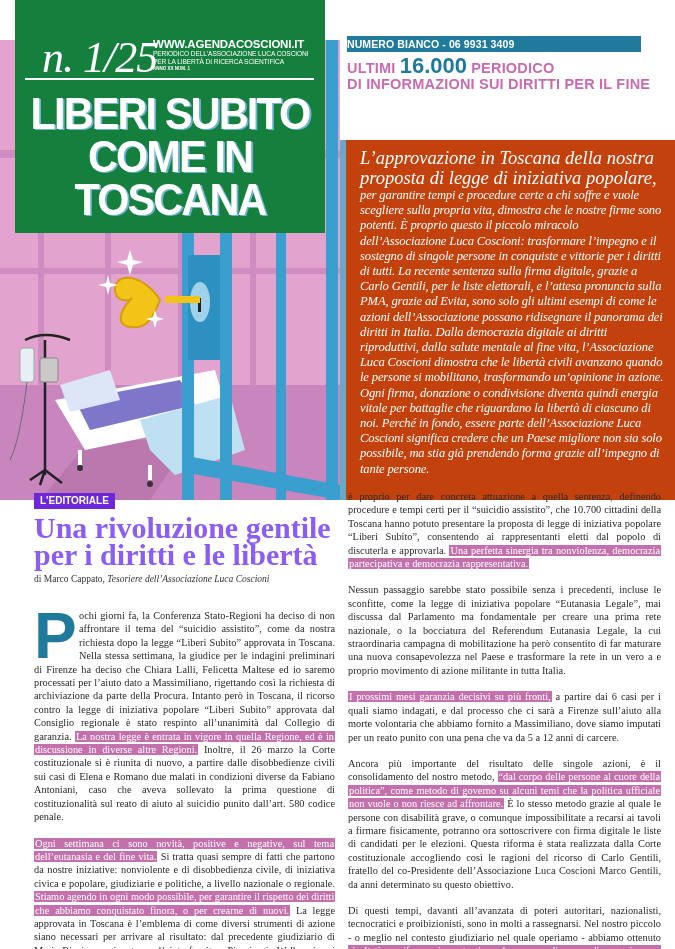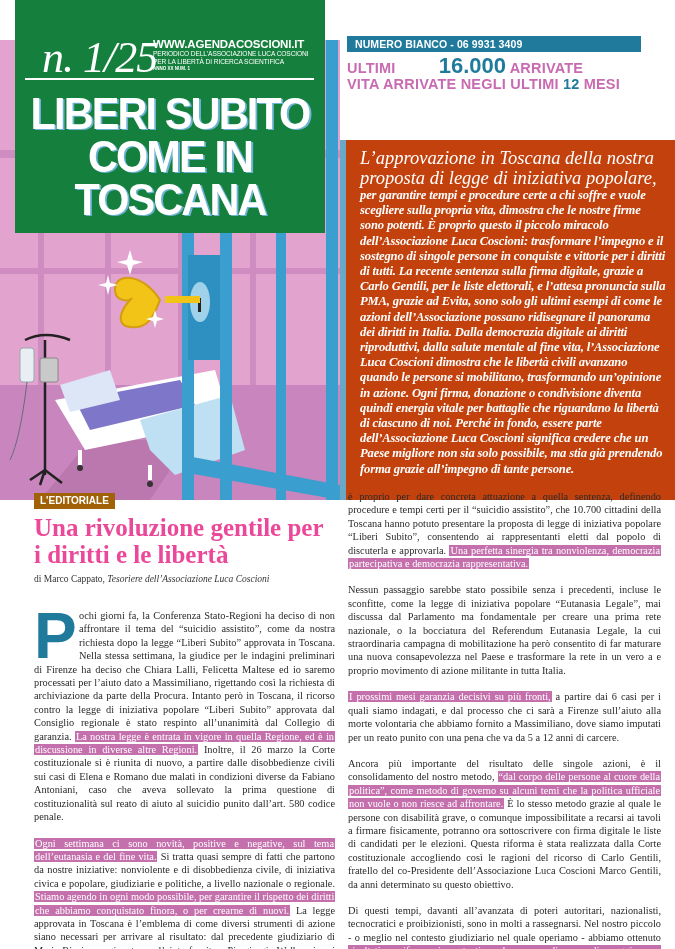--- a/index.html
+++ b/index.html
@@ -14,33 +14,33 @@
   .masthead { position: absolute; left: 15px; top: 0; width: 310px; height: 233px; background: #15803d; }
   .issue { position: absolute; left: 27px; top: 32px; font-family: "Liberation Serif", serif; font-style: italic; font-size: 44px; color: #fff; letter-spacing: -1px; }
   .site-info { position: absolute; left: 138px; top: 38px; color: #fff; font-family: Liberation Sans, sans-serif; }
   .site-url { font-weight: bold; font-size: 11.5px; letter-spacing: -0.2px; }
   .site-line { font-size: 6.6px; line-height: 7.5px; letter-spacing: -0.1px; }
   .site-annum { font-size: 4.5px; font-weight: bold; margin-top: 1px; }
   .mast-rule { position: absolute; left: 10px; top: 78px; width: 289px; height: 2px; background: #fff; }
   .headline { position: absolute; left: 0; top: 92px; width: 310px; text-align: center; color: #fff; font-family: "Liberation Sans", sans-serif; font-weight: bold; font-size: 45px; line-height: 43px; letter-spacing: -2px; transform: scaleX(0.92); transform-origin: center; text-shadow: 2px 1px 0 #6cb3d6; }
 
   
-  .hotline { position: absolute; left: 347px; top: 36px; width: 294px; height: 16px; background: #1f7a9c; color: #fff; font-family: "Liberation Sans", sans-serif; font-weight: bold; font-size: 10.5px; line-height: 16px; padding-left: 8px; letter-spacing: 0.1px; }
+  .hotline { position: absolute; left: 347px; top: 36px; width: 294px; height: 16px; background: #1f7a9c; color: #fff; font-family: "Liberation Sans", sans-serif; font-weight: bold; font-size: 10.5px; line-height: 16px; letter-spacing: 0.1px; }
   .stat { position: absolute; left: 347px; top: 58px; width: 320px; font-family: "Liberation Sans", sans-serif; font-weight: bold; color: #c86bb0; font-size: 14.5px; line-height: 16px; letter-spacing: 0.2px; }
-  .stat .big { font-size: 22px; color: #1f7a9c; letter-spacing: 0; margin-left: 39px; }
+  .stat .big { font-size: 22px; color: #1f7a9c; letter-spacing: 0; }
   .stat .num12 { color: #1f7a9c; }
 
   
   .intro { position: absolute; left: 340px; top: 140px; width: 335px; height: 360px; background: #c2410c; border-left: 6px solid #6aa8c8; padding: 8px 8px 0 14px; color: #fff; font-family: "Liberation Serif", serif; font-style: italic; }
   .intro-lead { font-size: 18.5px; line-height: 20px; }
-  .intro-body { font-size: 12.6px; line-height: 15.2px; letter-spacing: -0.15px; font-weight: bold; }
+  .intro-body { font-size: 12.6px; line-height: 15.2px; letter-spacing: -0.15px; }
 
   
-  .section-tag { position: absolute; left: 34px; top: 493px; height: 16px; padding: 0 6px; background: #a16207; color: #fff; font-family: "Liberation Sans", sans-serif; font-weight: bold; font-size: 10px; line-height: 16px; }
-  .ed-title { position: absolute; left: 34px; top: 514px; width: 300px; font-family: "Liberation Serif", serif; font-size: 25px; line-height: 27px; color: #ec4899; }
+  .section-tag { position: absolute; left: 34px; top: 493px; height: 16px; padding: 0 6px; background: #6d28d9; color: #fff; font-family: "Liberation Sans", sans-serif; font-weight: bold; font-size: 10px; line-height: 16px; }
+  .ed-title { position: absolute; left: 34px; top: 514px; width: 300px; font-family: "Liberation Serif", serif; font-size: 30px; line-height: 27px; color: #8b5cf6; }
   .byline { position: absolute; left: 34px; top: 574px; font-size: 9.5px; color: #333; }
   .byline .role { font-style: italic; }
 
   .col { position: absolute; font-family: "Liberation Serif", serif; font-size: 10.35px; line-height: 13.4px; color: #2a2a2a; text-align: justify; hyphens: auto; }
   .col-left { left: 34px; top: 609px; width: 301px; }
   .col-right { left: 348px; top: 490px; width: 313px; }
   .col p { margin-bottom: 13px; }
   .hl { background: #c470ad; color: #fff; padding: 0 1px; -webkit-box-decoration-break: clone; box-decoration-break: clone; }
   .dropcap { float: left; width: 39px; height: 50px; margin: 2px 6px 0 0; position: relative; }
   .dropcap span { display: block; font-family: "Liberation Sans", sans-serif; font-weight: bold; font-size: 64px; line-height: 50px; color: #1f7a9c; letter-spacing: -2px; }
@@ -117,22 +117,22 @@
   <div class="mast-rule"></div>
   <div class="headline">
     <div>LIBERI SUBITO</div>
     <div>COME IN</div>
     <div>TOSCANA</div>
   </div>
 </div>
 
 <div class="hotline">NUMERO BIANCO - 06 9931 3409</div>
 <div class="stat">
-  <div><span>ULTIMI </span><span class="big">16.000</span><span> ARRIVATE</span></div>
-  <div><span>VITA ARRIVATE NEGLI ULTIMI </span><span class="num12">12</span><span> MESI</span></div>
+  <div><span>ULTIMI </span><span class="big">16.000</span><span> PERIODICO</span></div>
+  <div>DI INFORMAZIONI SUI DIRITTI PER IL FINE</div>
 </div>
 
 <div class="intro">
   <div class="intro-lead">L’approvazione in Toscana della nostra proposta di legge di iniziativa popolare,</div>
   <div class="intro-body">per garantire tempi e procedure certe a chi soffre e vuole scegliere sulla propria vita, dimostra che le nostre firme sono potenti. È proprio questo il piccolo miracolo dell’Associazione Luca Coscioni: trasformare l’impegno e il sostegno di singole persone in conquiste e vittorie per i diritti di tutti. La recente sentenza sulla firma digitale, grazie a Carlo Gentili, per le liste elettorali, e l’attesa pronuncia sulla PMA, grazie ad Evita, sono solo gli ultimi esempi di come le azioni dell’Associazione possano ridisegnare il panorama dei diritti in Italia. Dalla democrazia digitale ai diritti riproduttivi, dalla salute mentale al fine vita, l’Associazione Luca Coscioni dimostra che le libertà civili avanzano quando le persone si mobilitano, trasformando un’opinione in azione. Ogni firma, donazione o condivisione diventa quindi energia vitale per battaglie che riguardano la libertà di ciascuno di noi. Perché in fondo, essere parte dell’Associazione Luca Coscioni significa credere che un Paese migliore non sia solo possibile, ma stia già prendendo forma grazie all’impegno di tante persone.</div>
 </div>
 
 <div class="section-tag">L'EDITORIALE</div>
 <h1 class="ed-title">Una rivoluzione gentile per i diritti e le libertà</h1>
 <div class="byline"><span>di Marco Cappato,</span><span class="role"> Tesoriere dell’Associazione Luca Coscioni</span></div>

